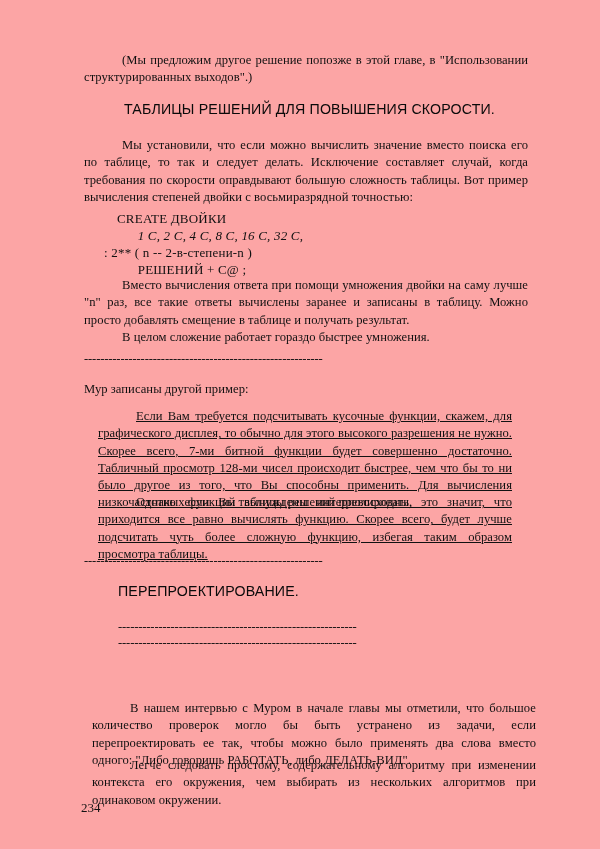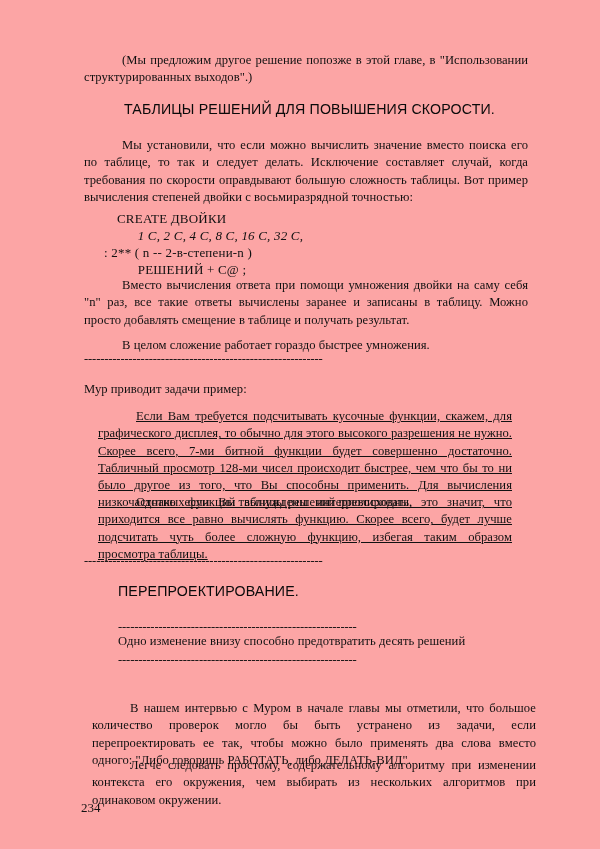--- a/index.html
+++ b/index.html
@@ -103,39 +103,38 @@
 
     <h2 class="blk heading" style="top:101px; left:40px;">ТАБЛИЦЫ РЕШЕНИЙ ДЛЯ ПОВЫШЕНИЯ СКОРОСТИ.</h2>
 
     <p class="blk para indent" style="top:137px; left:0; width:444px;">Мы установили, что если можно вычислить значение вместо поиска его по таблице, то так и следует делать. Исключение составляет случай, когда требования по скорости оправдывают большую сложность таблицы. Вот пример вычисления степеней двойки с восьмиразрядной точностью:</p>
 
     <pre class="blk code" style="top:210px; left:33px;">CREATE ДВОЙКИ</pre>
     <pre class="blk code" style="top:227px; left:33px;font-style:italic;">      1 C, 2 C, 4 C, 8 C, 16 C, 32 C,</pre>
     <pre class="blk code" style="top:244px; left:20px;">: 2** ( n -- 2-в-степени-n )</pre>
     <pre class="blk code" style="top:261px; left:33px;">      РЕШЕНИЙ + C@ ;</pre>
 
-    <p class="blk para indent" style="top:277px; left:0; width:444px;">Вместо вычисления ответа при помощи умножения двойки на саму себя "n" раз, все такие ответы вычислены заранее и записаны в таблицу. Можно просто добавлять смещение в таблице и получать результат.</p>
+    <p class="blk para indent" style="top:277px; left:0; width:444px;">Вместо вычисления ответа при помощи умножения двойки на саму лучше "n" раз, все такие ответы вычислены заранее и записаны в таблицу. Можно просто добавлять смещение в таблице и получать результат.</p>
 
-    <p class="blk para indent" style="top:329px; left:0; width:444px;margin-top:8px;">В целом сложение работает гораздо быстрее умножения.</p>
+    <p class="blk para indent" style="top:329px; left:0; width:444px;">В целом сложение работает гораздо быстрее умножения.</p>
 
     <div class="blk rule" style="top:352px; left:0; width:262px;">-----------------------------------------------------------</div>
 
-    <p class="blk para" style="top:381px; left:0; width:444px;">Мур приводит задачи пример:</p>
+    <p class="blk para" style="top:381px; left:0; width:444px;">Мур записаны другой пример:</p>
 
     <p class="blk para indent quote-block" style="top:408px; left:0;">Если Вам требуется подсчитывать кусочные функции, скажем, для графического дисплея, то обычно для этого высокого разрешения не нужно. Скорее всего, 7-ми битной функции будет совершенно достаточно. Табличный просмотр 128-ми чисел происходит быстрее, чем что бы то ни было другое из того, что Вы способны применить. Для вычисления низкочастотных функций таблицы решений превосходны.</p>
 
     <p class="blk para indent quote-block" style="top:494px; left:0;">Однако если Вы вынуждены интерполировать, это значит, что приходится все равно вычислять функцию. Скорее всего, будет лучше подсчитать чуть более сложную функцию, избегая таким образом просмотра таблицы.</p>
 
     <div class="blk rule" style="top:554px; left:0; width:262px;">-----------------------------------------------------------</div>
 
     <h2 class="blk heading" style="top:583px; left:34px;">ПЕРЕПРОЕКТИРОВАНИЕ.</h2>
 
     <div class="blk tip-block" style="top:620px; left:0;">
       <div class="rule" style="width:258px;">-----------------------------------------------------------</div>
-      <p class="para">Одно изменение внизу способно предотвратить десять решений</p>
       <div class="rule" style="width:258px; margin-top:3px;">-----------------------------------------------------------</div>
     </div>
 
     <p class="blk para indent" style="top:700px; left:8px; width:444px;">В нашем интервью с Муром в начале главы мы отметили, что большое количество проверок могло бы быть устранено из задачи, если перепроектировать ее так, чтобы можно было применять два слова вместо одного: "Либо говоришь РАБОТАТЬ, либо ДЕЛАТЬ-ВИД".</p>
 
     <p class="blk para indent" style="top:757px; left:8px; width:444px;">Легче следовать простому, содержательному алгоритму при изменении контекста его окружения, чем выбирать из нескольких алгоритмов при одинаковом окружении.</p>
 
     <p class="blk page-number" style="top:800px; left:-3px;">234</p>
 
   </div>

